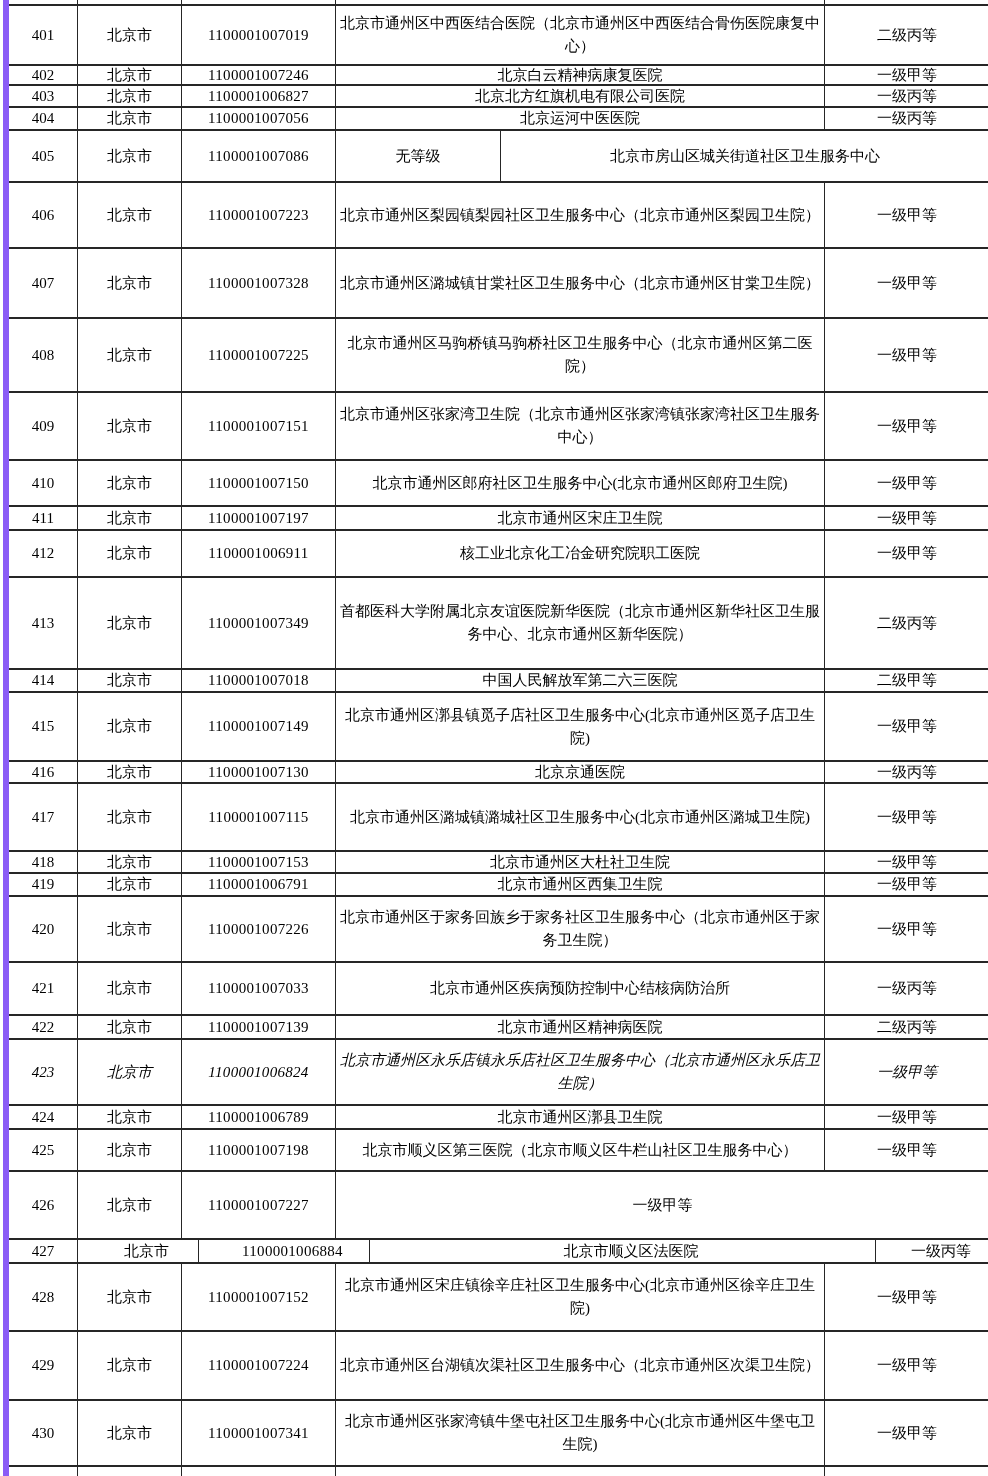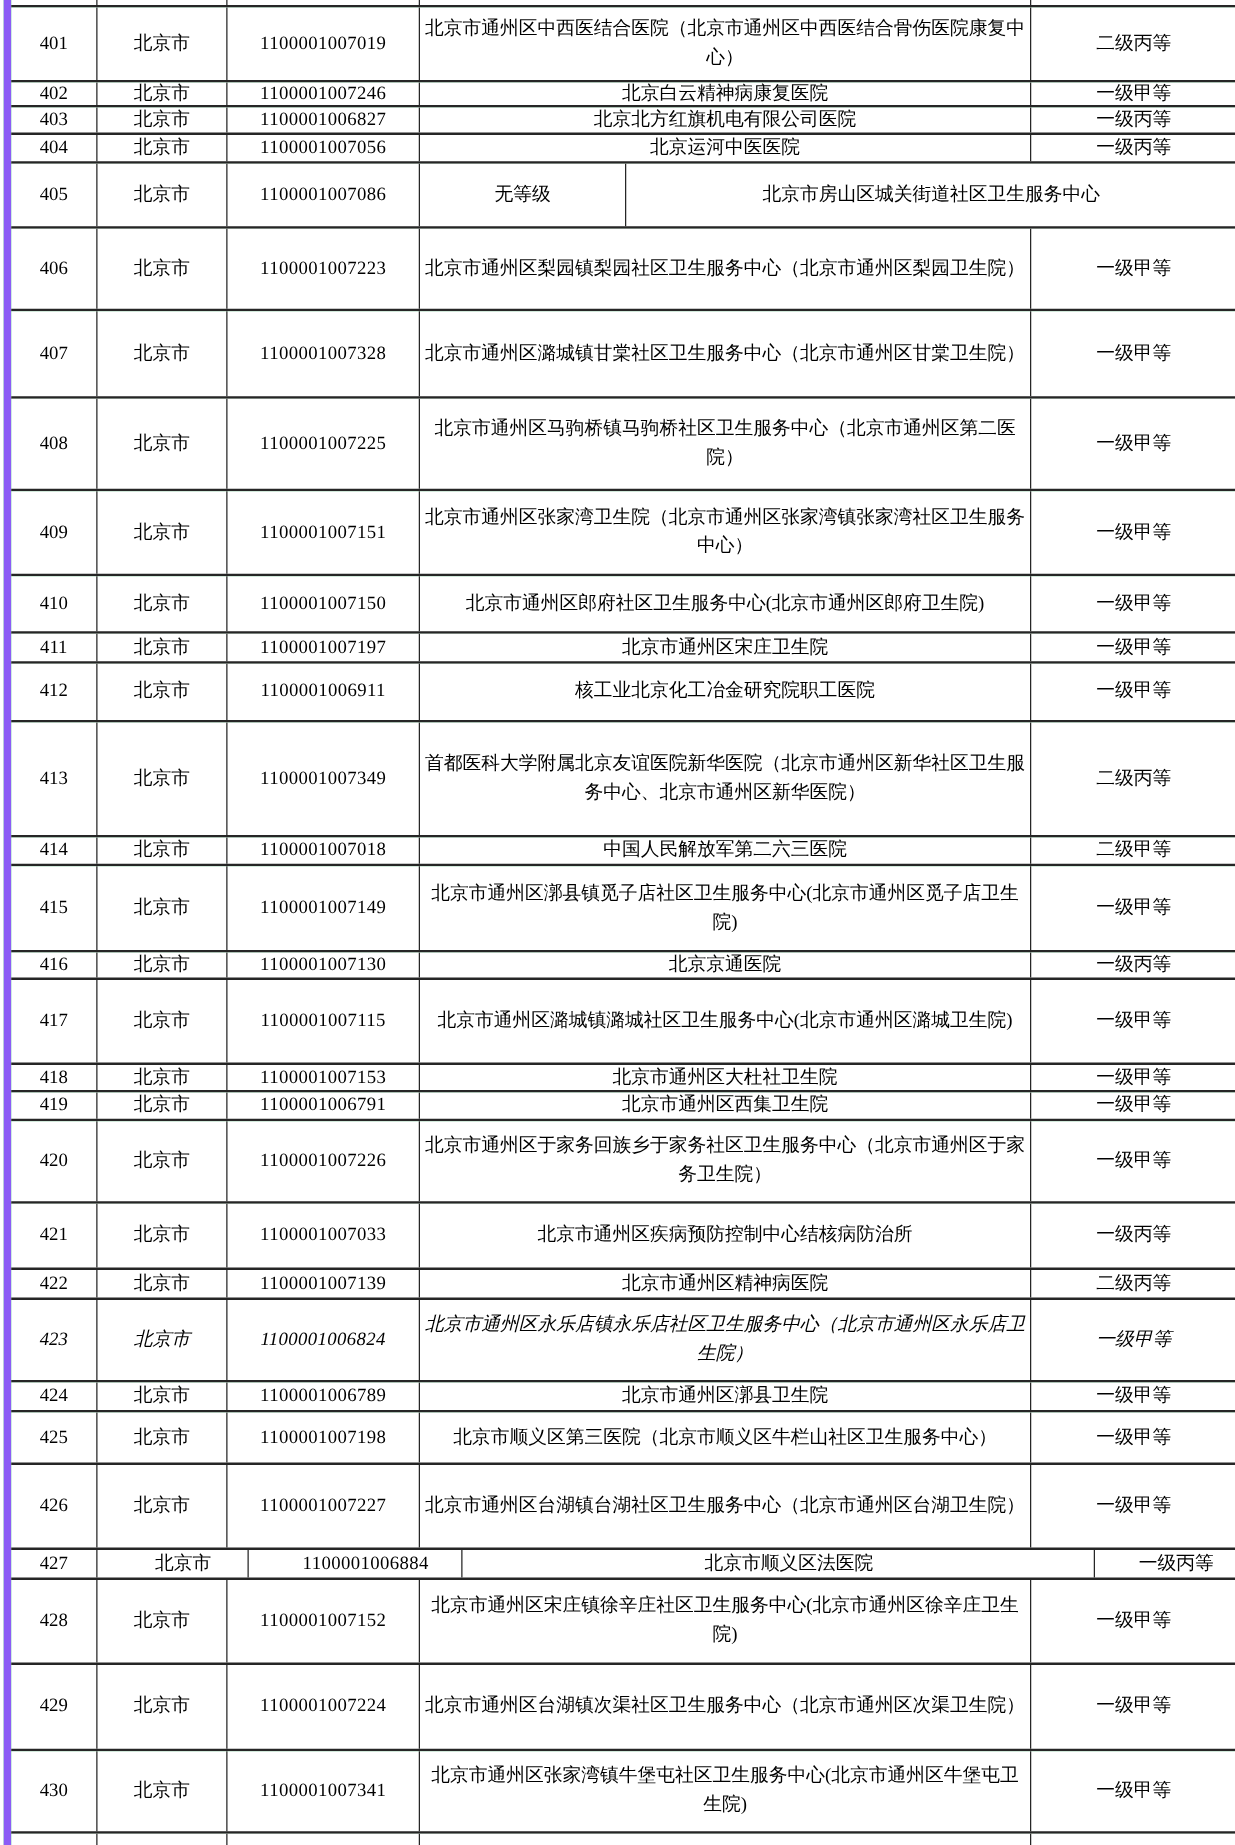--- a/index.html
+++ b/index.html
@@ -231,21 +231,20 @@
         <div class="cell c-no">425</div>
         <div class="cell c-city">北京市</div>
         <div class="cell c-code">1100001007198</div>
         <div class="cell c-name">北京市顺义区第三医院（北京市顺义区牛栏山社区卫生服务中心）</div>
         <div class="cell c-grade">一级甲等</div>
       </div>
       <div class="row" style="height: 68px;">
         <div class="cell c-no">426</div>
         <div class="cell c-city">北京市</div>
         <div class="cell c-code">1100001007227</div>
-        <div class="cell c-name">北京市通州区台湖镇台湖社区卫生服务中心（北京市通州区台湖卫生院）</div>
         <div class="cell c-grade">一级甲等</div>
       </div>
       <div class="row" style="height: 24px; gap: 17px;">
         <div class="cell c-no">427</div>
         <div class="cell c-city">北京市</div>
         <div class="cell c-code">1100001006884</div>
         <div class="cell c-name">北京市顺义区法医院</div>
         <div class="cell c-grade">一级丙等</div>
       </div>
       <div class="row" style="height: 68px;">

